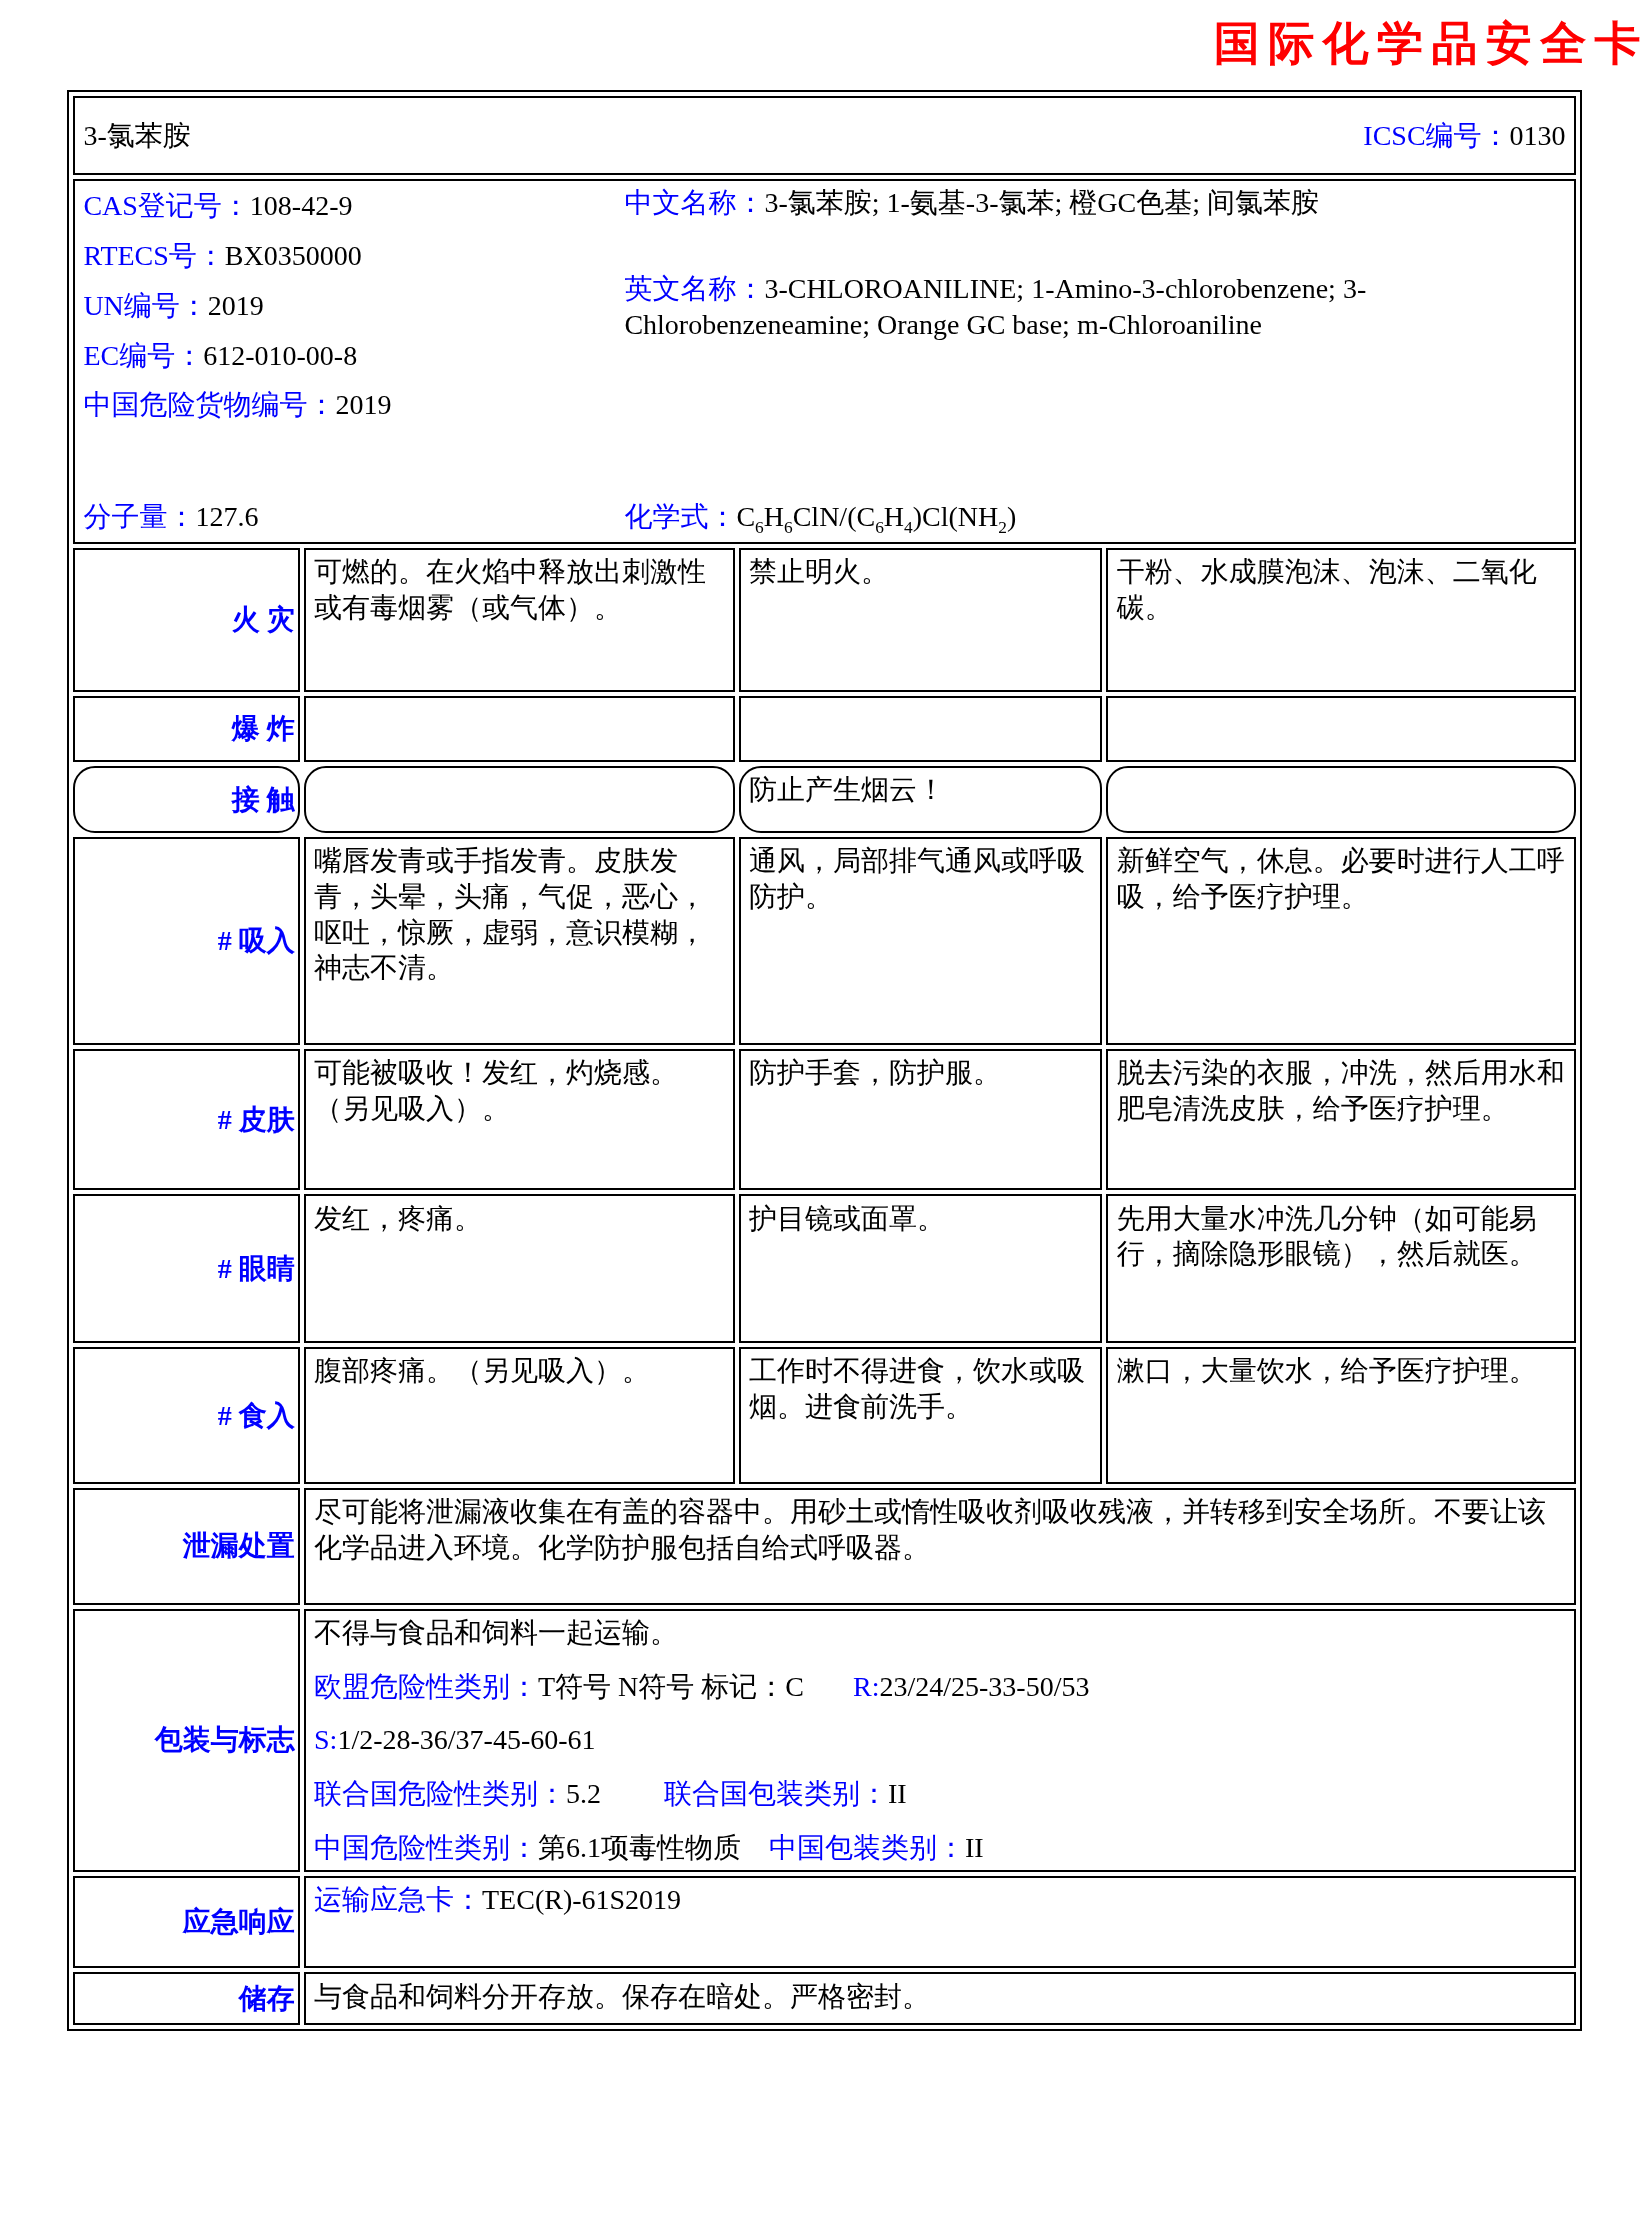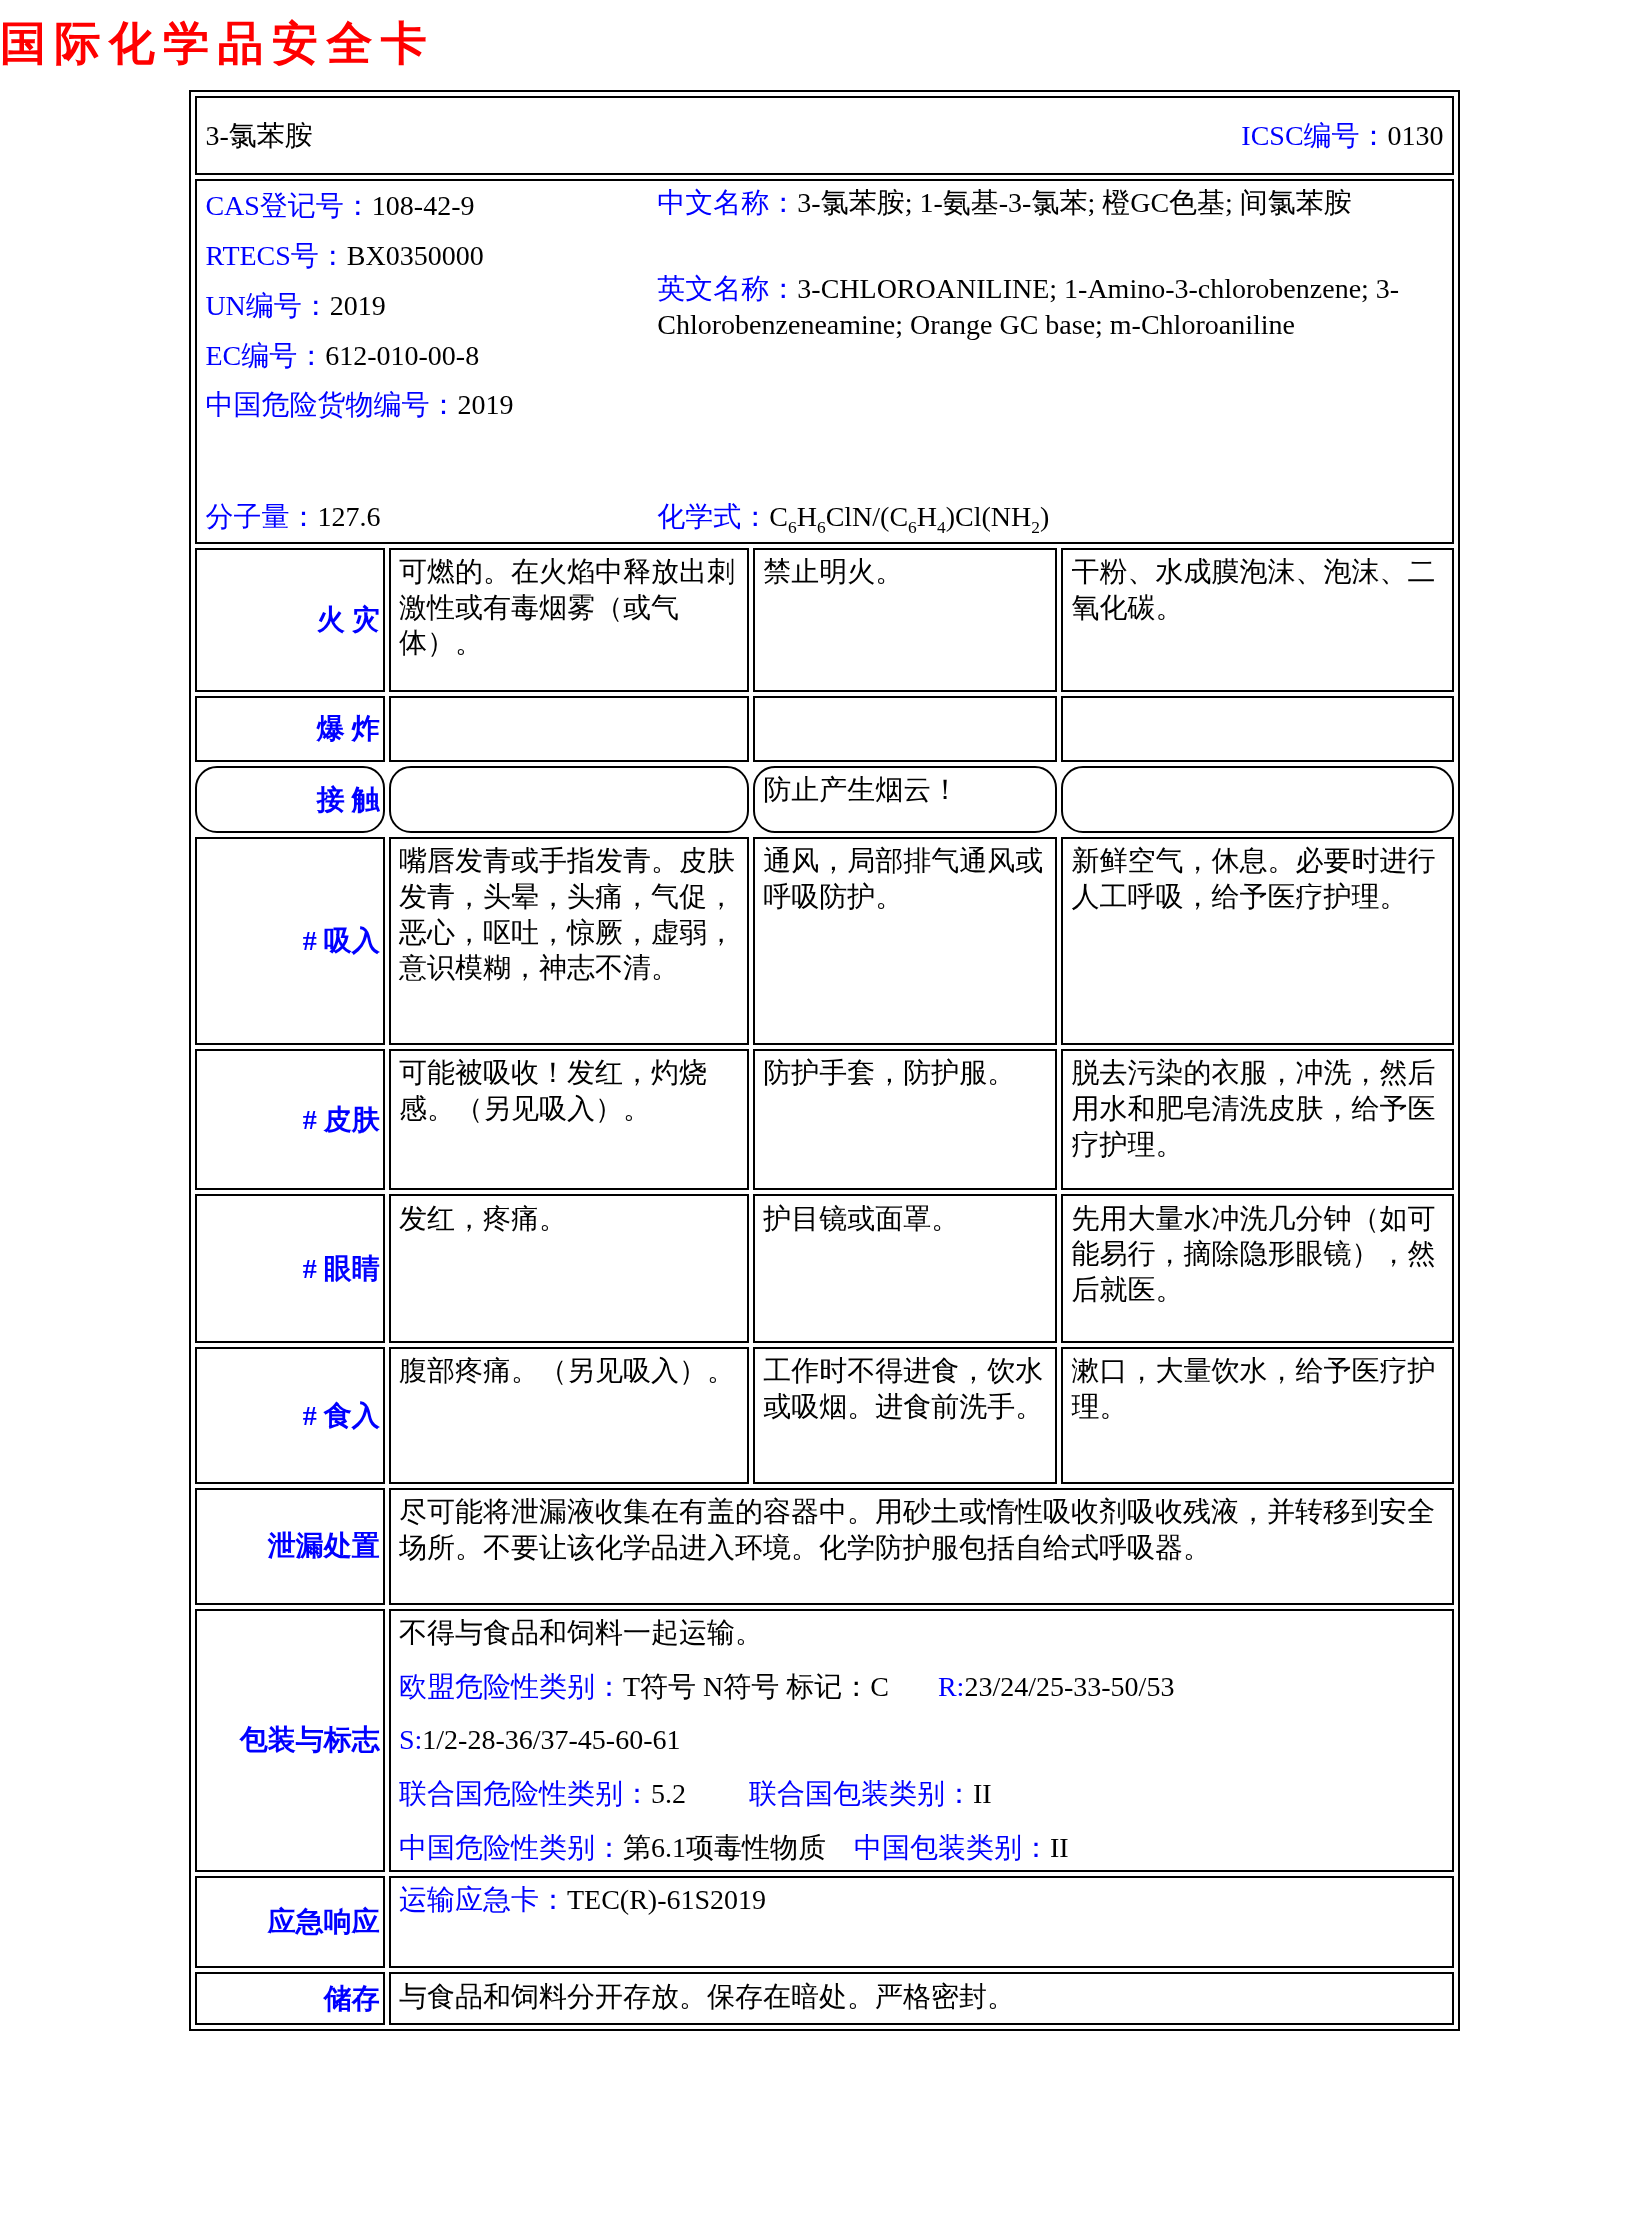--- a/index.html
+++ b/index.html
@@ -3,25 +3,25 @@
 <meta charset="utf-8">
 <style>
   html,body { margin:0; padding:0; background:#ffffff; }
   body {
     width:1649px; min-height:2216px;
     font-family:"Liberation Serif","DejaVu Serif",serif;
     color:#000;
   }
   .page { width:1649px; min-height:2216px; background:#fff; }
   .title {
-    text-align:left; color:#ff0000; font-weight:bold;
+    text-align:right; color:#ff0000; font-weight:bold;
     font-size:46px; letter-spacing:8.4px;
     padding-top:12.5px; margin:0 0 15.3px 0;
   }
-  .card { width:1271px; margin:8px auto; }
+  .card { width:1515px; margin:8px auto; }
   table.outer {
     width:100%; table-layout:fixed;
     border:2.8px solid #000; border-collapse:separate; border-spacing:4.2px;
   }
   td {
     border:2.1px solid #000; background:#fff;
     padding:4.2px 8.4px; font-size:28px; line-height:1.28;
     vertical-align:top; word-break:break-word;
   }
   td.label {

